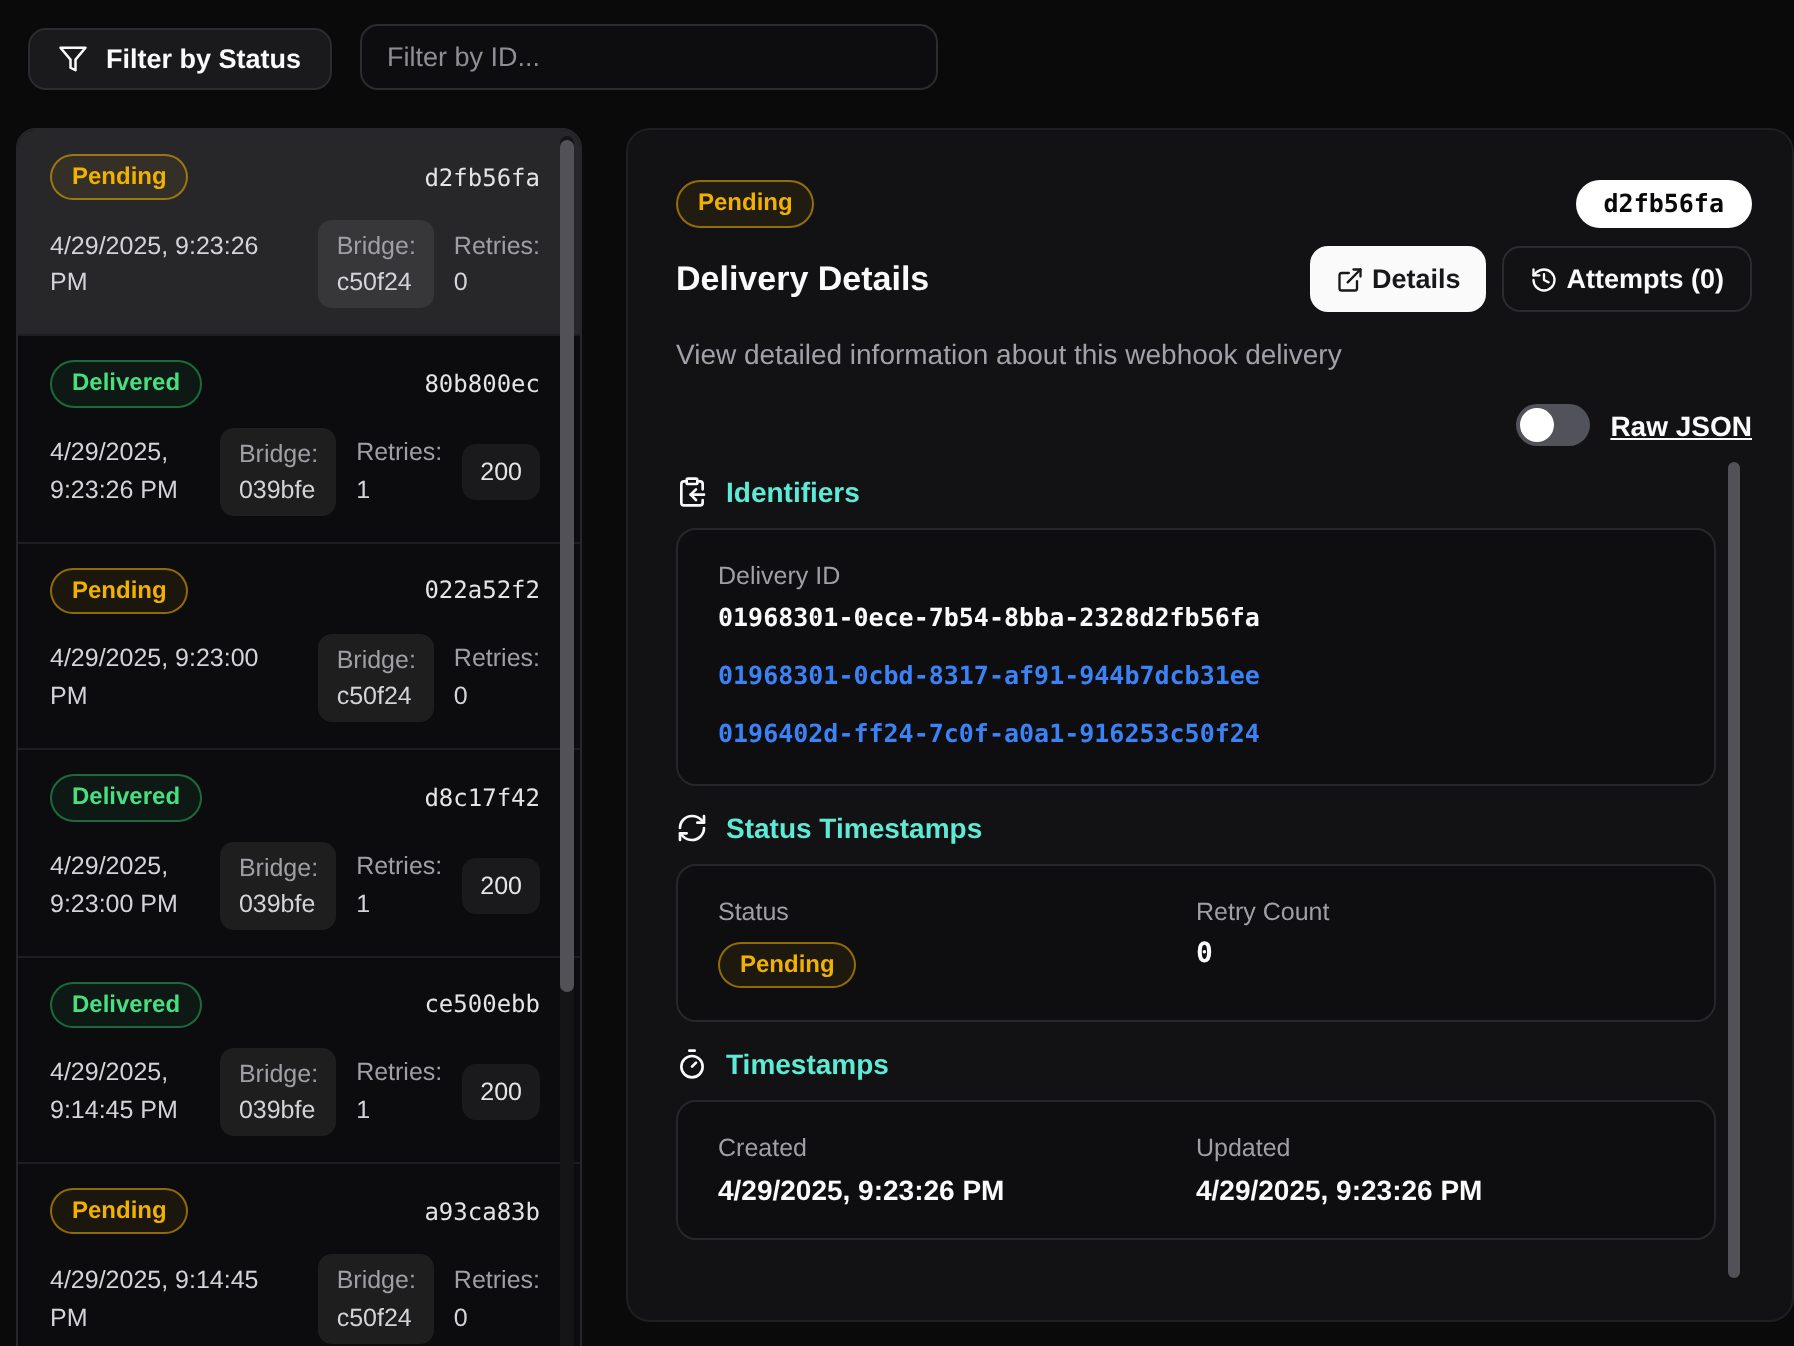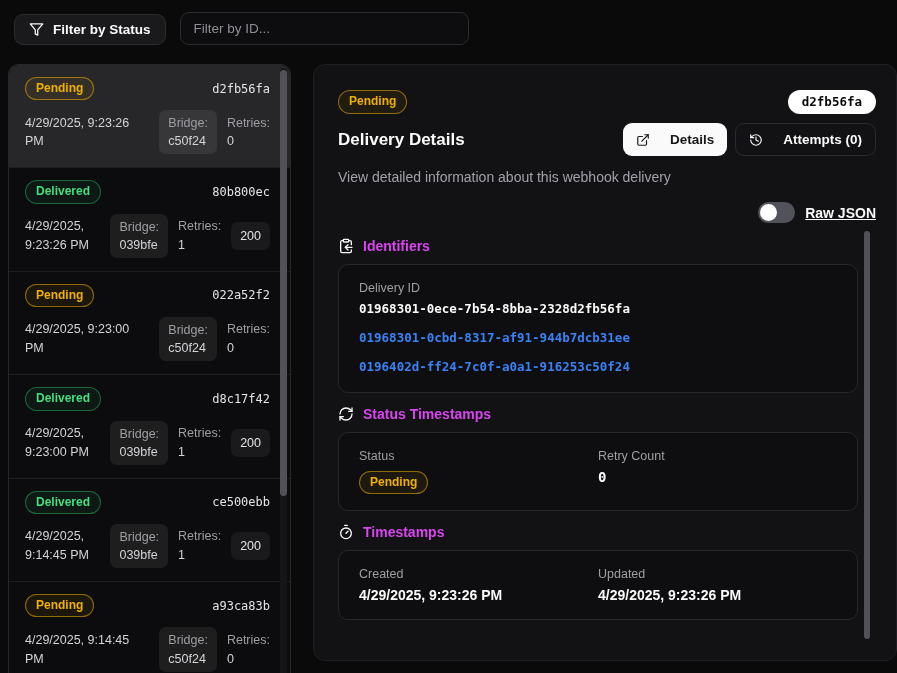--- a/index.html
+++ b/index.html
@@ -68,35 +68,35 @@
   }
   .panel-row1 { display:flex; justify-content:space-between; align-items:center; }
   .id-pill {
     background:#ffffff; color:#09090b; font-family:"DejaVu Sans Mono", monospace;
     font-weight:700; font-size:12.5px; padding:4px 14px 5px; border-radius:999px;
   }
   .panel-row2 { margin-top:9px; display:flex; justify-content:space-between; align-items:center; }
   .panel-title { font-size:17px; font-weight:700; color:#fafafa; }
   .btn-group { display:flex; gap:8px; }
   .btn {
-    display:flex; align-items:center; gap:20px; font-size:13.5px; font-weight:600;
+    display:flex; align-items:center; gap:4px; font-size:13.5px; font-weight:600;
     padding:8px 13px; border-radius:9px; cursor:pointer; border:none;
     font-family:"Liberation Sans", sans-serif;
   }
   .btn.primary { background:#fafafa; color:#18181b; }
   .btn.ghost   { background:#121215; color:#fafafa; border:1px solid #2b2b30; }
   .panel-sub { margin-top:13px; font-size:14px; color:#a1a1aa; }
   .toggle-row { margin-top:17px; display:flex; justify-content:flex-end; align-items:center; gap:10px;text-decoration:underline; }
   .toggle { width:37px; height:21px; border-radius:999px; background:#52525b; position:relative; cursor:pointer; }
   .toggle-knob { position:absolute; left:2px; top:2px; width:17px; height:17px; border-radius:50%; background:#ffffff; }
   .toggle-label { font-size:14px; font-weight:700; color:#fafafa; }
 
   .sections { margin-top:15px; padding-right:18px; }
   .section-header {
-    display:flex; align-items:center; gap:9px; color:#d946ef;
+    display:flex; align-items:center; gap:9px; color:#5eead4;
     font-size:14px; font-weight:700; margin-bottom:10px;
   }
   .card {
     background:#0e0e10; border:1px solid #27272b; border-radius:10px;
     padding:16px 20px; margin-bottom:13px;
   }
   .field { margin-bottom:14px; }
   .field:last-child { margin-bottom:2px; }
   .field-label { font-size:12.5px; color:#9f9fa5; margin-bottom:6px; }
   .field-value {

